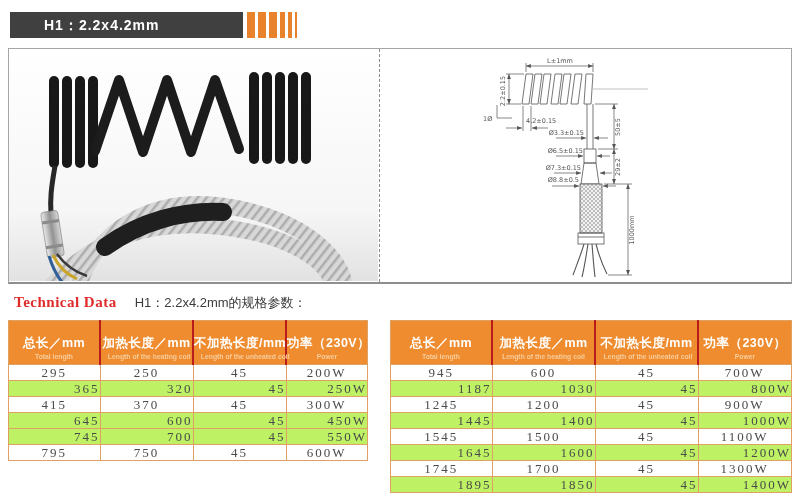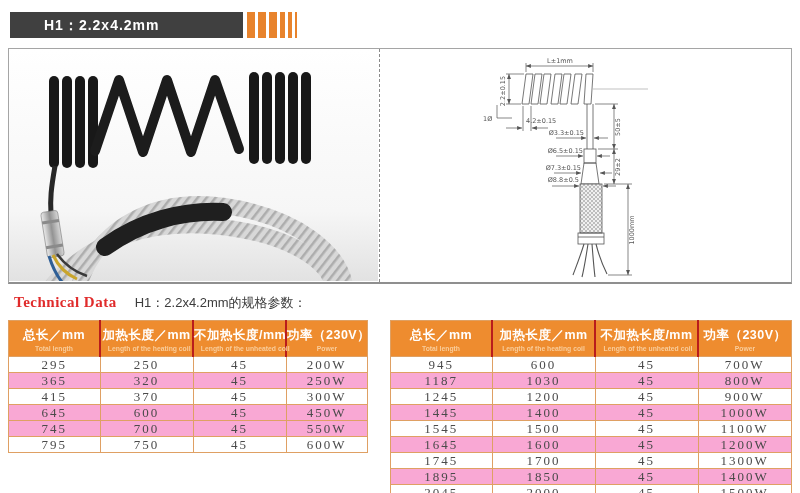--- a/index.html
+++ b/index.html
@@ -25,29 +25,29 @@
   
   .tech-row{position:absolute;left:14px;top:294px;display:flex;align-items:baseline;}
   .tech-label{color:#E02B2B;font-weight:bold;font-size:15px;letter-spacing:0.5px;font-family:Liberation Serif, serif;}
   .tech-subtitle{margin-left:18px;color:#3c3c3c;font-size:13px;}
 
   
   table.spec-table{position:absolute;top:320px;border-collapse:collapse;table-layout:fixed;
                    border:1px solid #DFA063;}
   table.spec-table.left-t{left:8px;width:360px;}
   table.spec-table.right-t{left:390px;width:402px;}
-  table.spec-table th{background:#EE8C2F;padding:6px 0 3px;vertical-align:middle;}
+  table.spec-table th{background:#EE8C2F;padding:14px 0 3px;vertical-align:middle;}
   table.spec-table th + th{border-left:2px solid #b91c1c;}
   th .zh{font-size:12.5px;font-weight:bold;color:#ffffff;letter-spacing:0.5px;white-space:nowrap;}
   th .en{font-size:8px;font-weight:bold;color:#F9CD9B;white-space:nowrap;
          transform:scaleX(0.85);transform-origin:center;}
   table.spec-table td{height:15px;font-family:"Liberation Serif",serif;font-size:13px;
          color:#4a4a4a;text-align:center;letter-spacing:2px;padding:0;
          border:1px solid #DFA063;background:#fff;line-height:15px;}
-  table.spec-table tr.alt td{background:#f9a8d4;}
+  table.spec-table tr.alt td{background:#bef264;text-align:right;}
 
   
   svg text{font-family:"DejaVu Sans",sans-serif;}
 </style>
 </head>
 <body>
 
 <div class="page">
 
   <div class="title-bar">

